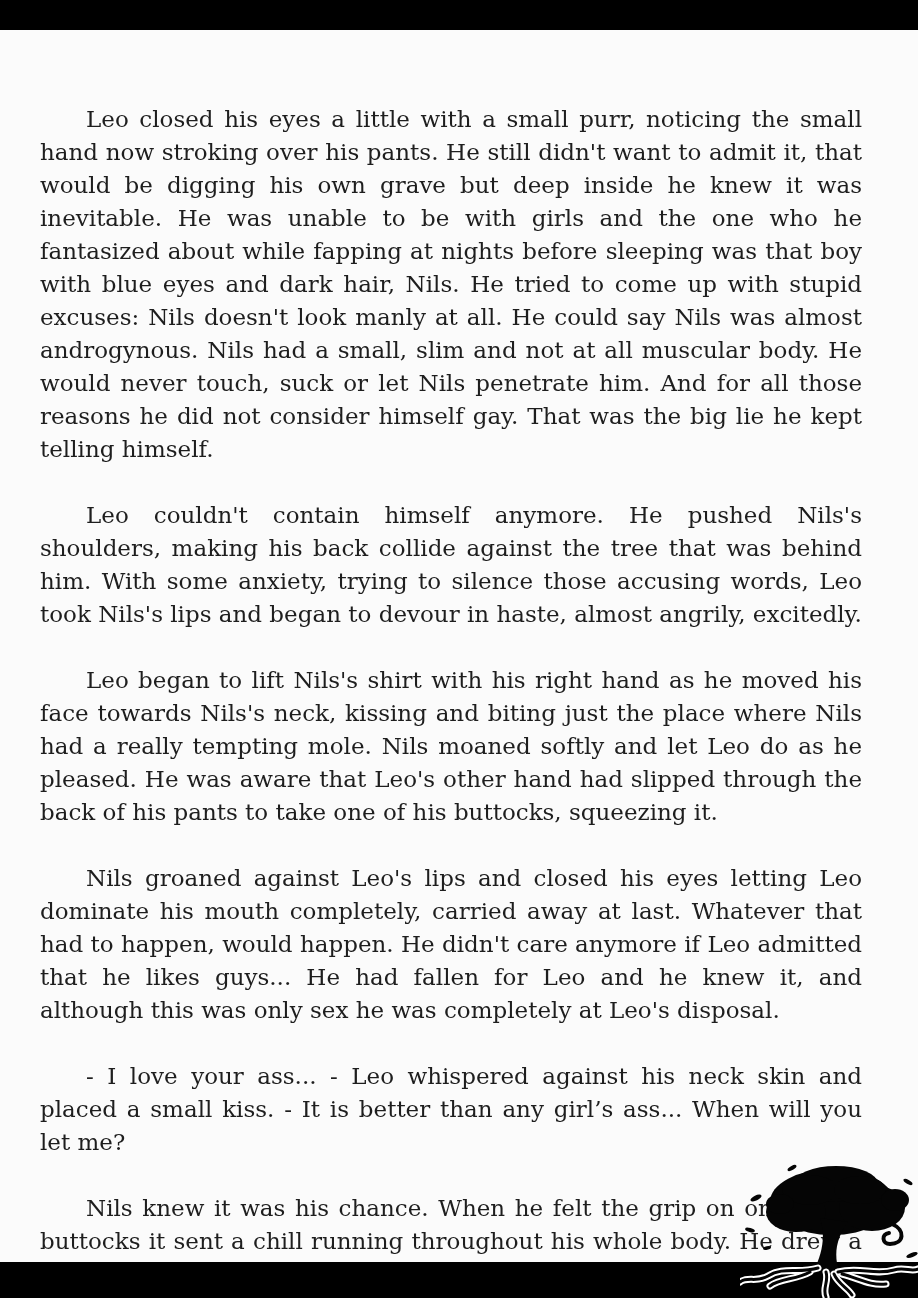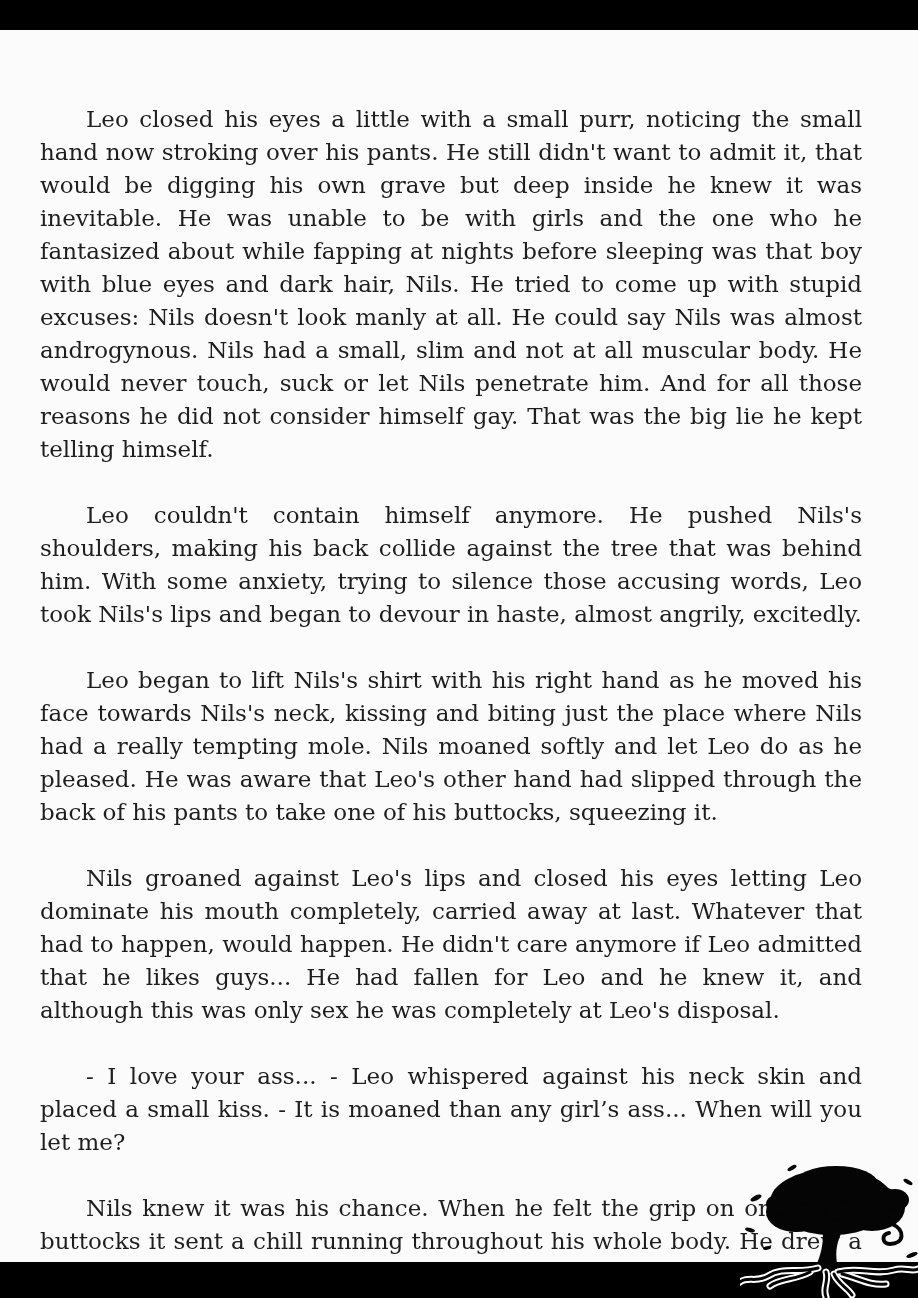--- a/index.html
+++ b/index.html
@@ -55,21 +55,21 @@
 
 <div class="page">
 
   <div class="bar top"></div>
 
   <div class="text-area">
     <p>Leo closed his eyes a little with a small purr, noticing the small hand now stroking over his pants. He still didn't want to admit it, that would be digging his own grave but deep inside he knew it was inevitable. He was unable to be with girls and the one who he fantasized about while fapping at nights before sleeping was that boy with blue eyes and dark hair, Nils. He tried to come up with stupid excuses: Nils doesn't look manly at all. He could say Nils was almost androgynous. Nils had a small, slim and not at all muscular body. He would never touch, suck or let Nils penetrate him. And for all those reasons he did not consider himself gay. That was the big lie he kept telling himself.</p>
     <p>Leo couldn't contain himself anymore. He pushed Nils's shoulders, making his back collide against the tree that was behind him. With some anxiety, trying to silence those accusing words, Leo took Nils's lips and began to devour in haste, almost angrily, excitedly.</p>
     <p>Leo began to lift Nils's shirt with his right hand as he moved his face towards Nils's neck, kissing and biting just the place where Nils had a really tempting mole. Nils moaned softly and let Leo do as he pleased. He was aware that Leo's other hand had slipped through the back of his pants to take one of his buttocks, squeezing it.</p>
     <p>Nils groaned against Leo's lips and closed his eyes letting Leo dominate his mouth completely, carried away at last. Whatever that had to happen, would happen. He didn't care anymore if Leo admitted that he likes guys... He had fallen for Leo and he knew it, and although this was only sex he was completely at Leo's disposal.</p>
-    <p>- I love your ass... - Leo whispered against his neck skin and placed a small kiss. - It is moaned than any girl’s ass... When will you let me?</p>
+    <p>- I love your ass... - Leo whispered against his neck skin and placed a small kiss. - It is better than any girl’s ass... When will you let me?</p>
     <p>Nils knew it was his chance. When he felt the grip on one of his buttocks it sent a chill running throughout his whole body. He drew a mischievous smile and gave Leo a playful look.</p>
   </div>
 
   <div class="bar bottom"></div>
 
   <svg class="tree" viewBox="0 0 178 138" xmlns="http://www.w3.org/2000/svg" aria-hidden="true">
 
     <g fill="#050505">
       <ellipse cx="16" cy="38" rx="6" ry="2.5" transform="rotate(-25 16 38)"></ellipse>
       <ellipse cx="10" cy="70" rx="5" ry="2" transform="rotate(15 10 70)"></ellipse>

